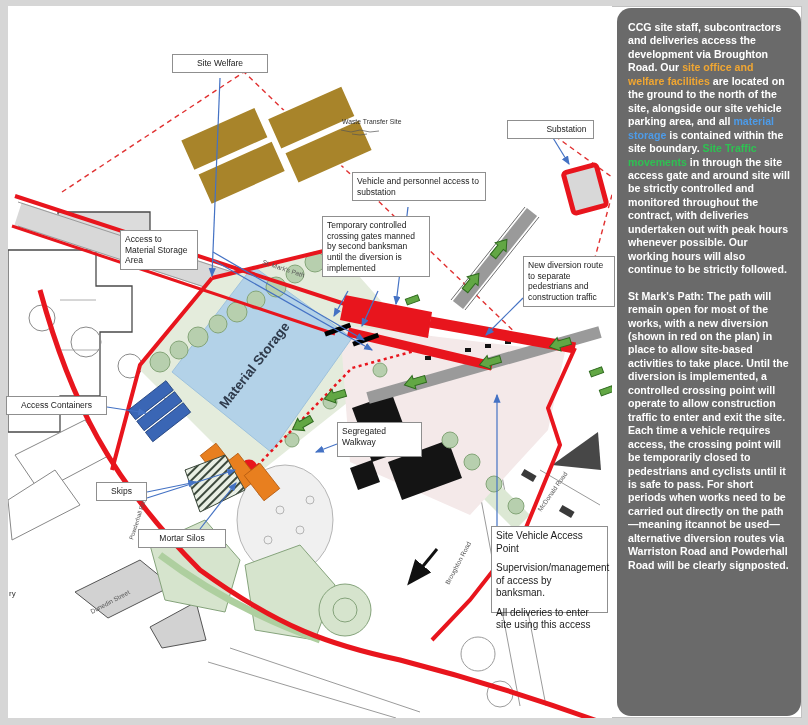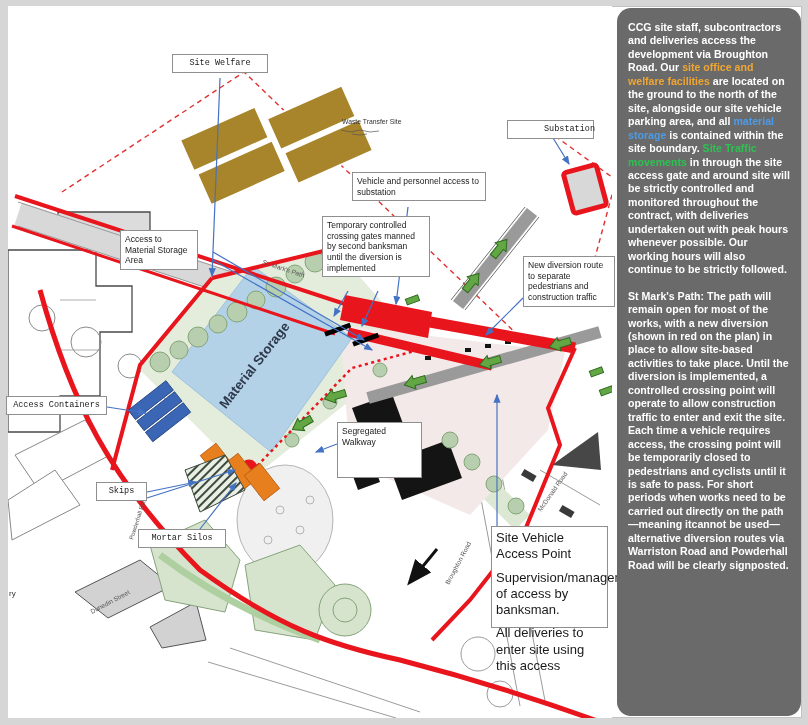--- a/index.html
+++ b/index.html
@@ -11,21 +11,21 @@
   .page{
     position:absolute;left:8px;top:6px;width:794px;height:712px;
     background:#ffffff;border:1px solid #c2c2c2;box-sizing:border-box;
   }
   svg.map{position:absolute;left:8px;top:6px;}
   .callout{
     position:absolute;background:#ffffff;border:1px solid #8f8f8f;
     color:#1a1a1a;font-size:8.5px;line-height:1.25;padding:3px 4px;
     box-sizing:border-box;z-index:5;
   }
-  .callout.center{text-align:center;font-family:Liberation Mono, monospace;}
+  .callout.center{text-align:center;}
   .callout .co-line{margin:0 0 7px 0;}
   .callout .co-line:last-child{margin-bottom:0;}
   .panel{
     position:absolute;left:617px;top:8px;width:184px;height:708px;
     background:#6a6a6a;border-radius:14px;box-sizing:border-box;
     padding:13px 11px;z-index:6;
   }
   .panel p{
     margin:0 0 13px 0;color:#ffffff;font-weight:bold;
     font-size:10.6px;line-height:1.27;
@@ -282,24 +282,24 @@
 </div>
 <div class="callout center" style="left:6px;top:396px;width:101px;">
   <span>Access Containers</span>
 </div>
 <div class="callout center" style="left:96px;top:482px;width:51px;">
   <span>Skips</span>
 </div>
 <div class="callout center" style="left:138px;top:529px;width:88px;">
   <span>Mortar Silos</span>
 </div>
-<div class="callout" style="left:337px;top:422px;width:85px;height:56px;">
+<div class="callout" style="left:337px;top:422px;width:85px;height:35px;">
   <span>Segregated Walkway</span>
 </div>
-<div class="callout" style="left:491px;top:526px;width:117px;height:102px;font-size:13px;">
+<div class="callout" style="left:491px;top:526px;width:117px;height:87px;font-size:10px;">
   <div class="co-line">Site Vehicle Access Point</div>
   <div class="co-line">Supervision/management of access by banksman.</div>
   <div class="co-line">All deliveries to enter site using this access</div>
 </div>
 
 <div class="panel">
   <p><span>CCG site staff, subcontractors and deliveries access the development via Broughton Road. Our </span><span style="color: rgb(240, 166, 50);">site office and welfare facilities</span><span> are located on the ground  to the north of the site, alongside our site vehicle parking area, and all </span><span style="color: rgb(77, 155, 232);">material storage</span><span> is contained within the site boundary. </span><span style="color: rgb(46, 193, 82);">Site Traffic movements</span><span> in through the site access gate and around site will be strictly controlled and monitored throughout the contract, with deliveries undertaken out with peak hours whenever possible. Our working hours will also continue to be strictly followed.</span></p>
   <p><span>St Mark's Path: The path will remain open for most of the works, with a new diversion (shown in red on the plan) in place to allow site-based activities to take place. Until the diversion is implemented, a controlled crossing point will operate to allow construction traffic to enter and exit the site. Each time a vehicle requires access, the crossing point will be temporarily closed to pedestrians and cyclists until it is safe to pass. For short periods when works need to be carried out directly on the path—meaning itcannot be used—alternative diversion routes via Warriston Road and Powderhall Road will be clearly signposted.</span></p>
 </div>
 

